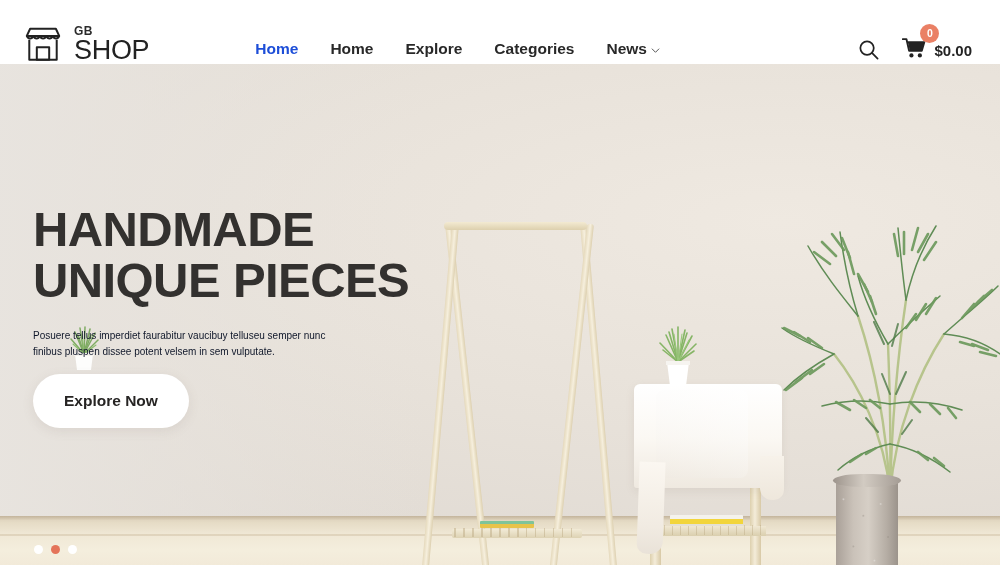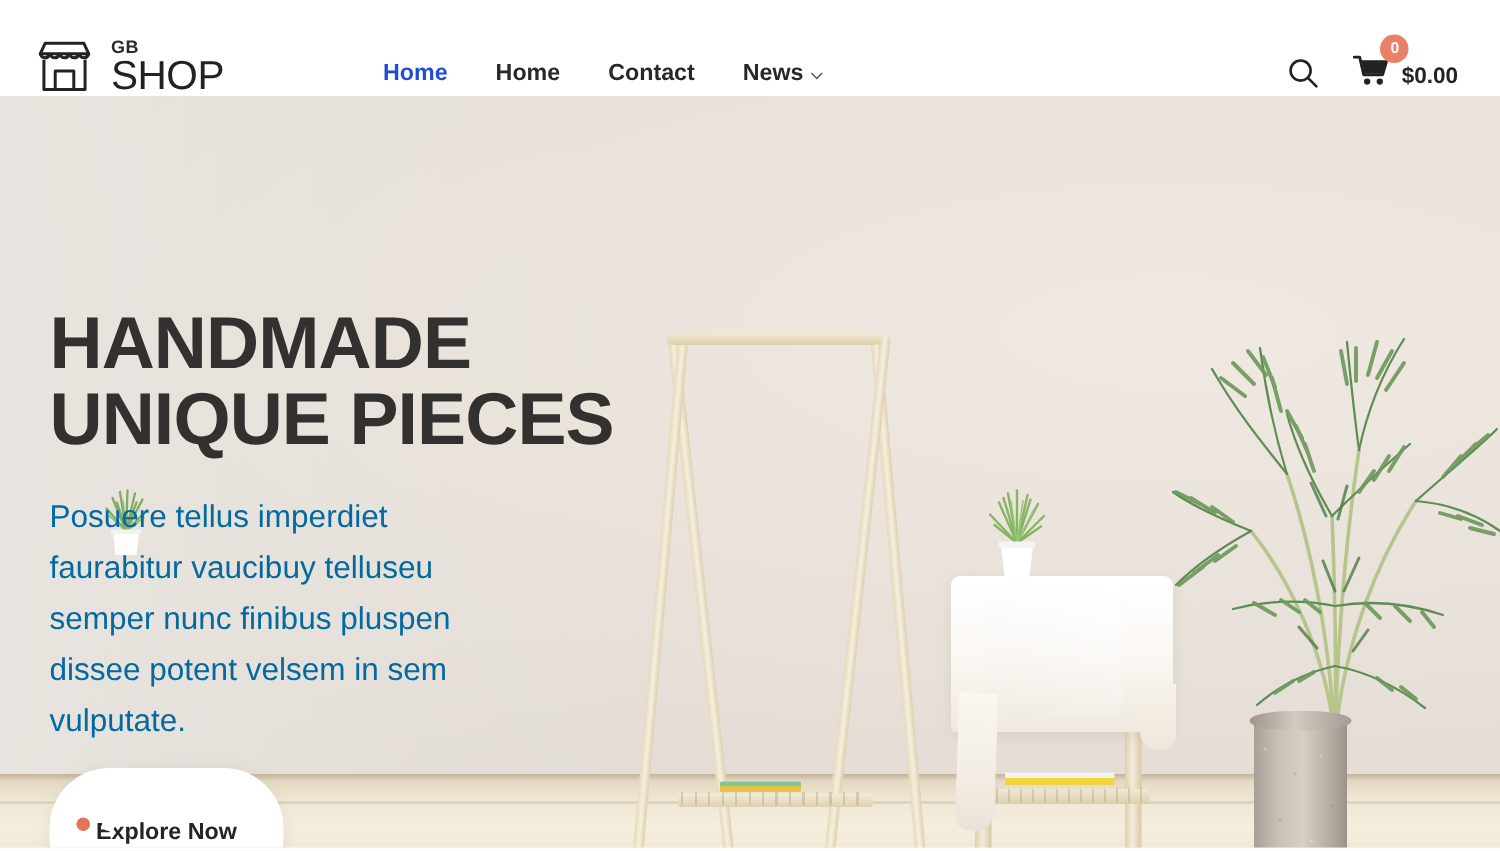--- a/index.html
+++ b/index.html
@@ -324,37 +324,37 @@
     font-size: 49px;
     font-weight: 700;
     line-height: 1.04;
     letter-spacing: -0.6px;
     color: #33312f;
     text-transform: uppercase;
     margin-bottom: 22px;
   }
   .hero-title .line { display: block; }
   .hero-desc {
-    font-size: 21px;
+    font-size: 10px;
     line-height: 1.62;
-    color: #0369a1;
+    color: #0f172a;
     width: 300px;
     margin-bottom: 14px;
   }
   .cta {
     display: inline-flex;
     align-items: center;
     justify-content: center;
     background: #ffffff;
     color: #262423;
     font-size: 15.5px;
     font-weight: 700;
     border: 0;
     border-radius: 40px;
-    padding: 34px 31px;
+    padding: 18px 31px;
     cursor: pointer;
     box-shadow: 0 3px 12px rgba(120,108,95,0.12);
   }
 
   
   .dots {
     position: absolute;
     left: 34px;
     bottom: 11px;
     display: flex;
@@ -400,21 +400,24 @@
     </a>
 
     <nav class="nav">
       <a class="nav-item active" href="#">
         <span>Home</span>
       </a>
       <a class="nav-item" href="#">
         <span>Home</span>
       </a>
       <a class="nav-item" href="#">
-        <span>Contact</span>
+        <span>Explore</span>
+      </a>
+      <a class="nav-item" href="#">
+        <span>Categories</span>
       </a>
       <a class="nav-item" href="#">
         <span>News</span>
         <span class="chev">
           <svg viewBox="0 0 10 10" width="9" height="9">
               <path d="M1 3 L5 7 L9 3" fill="none" stroke="#555" stroke-width="1.1"></path>
             </svg>
         </span>
       </a>
     </nav>

